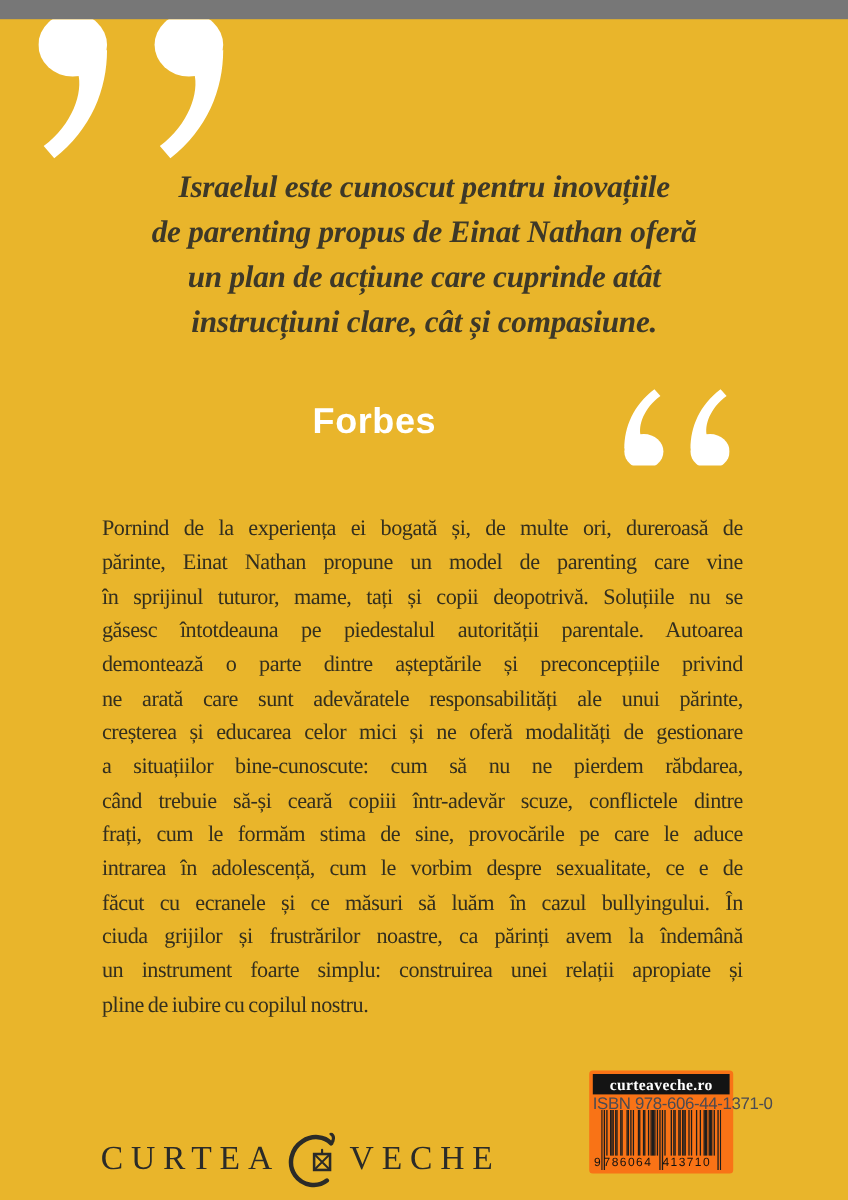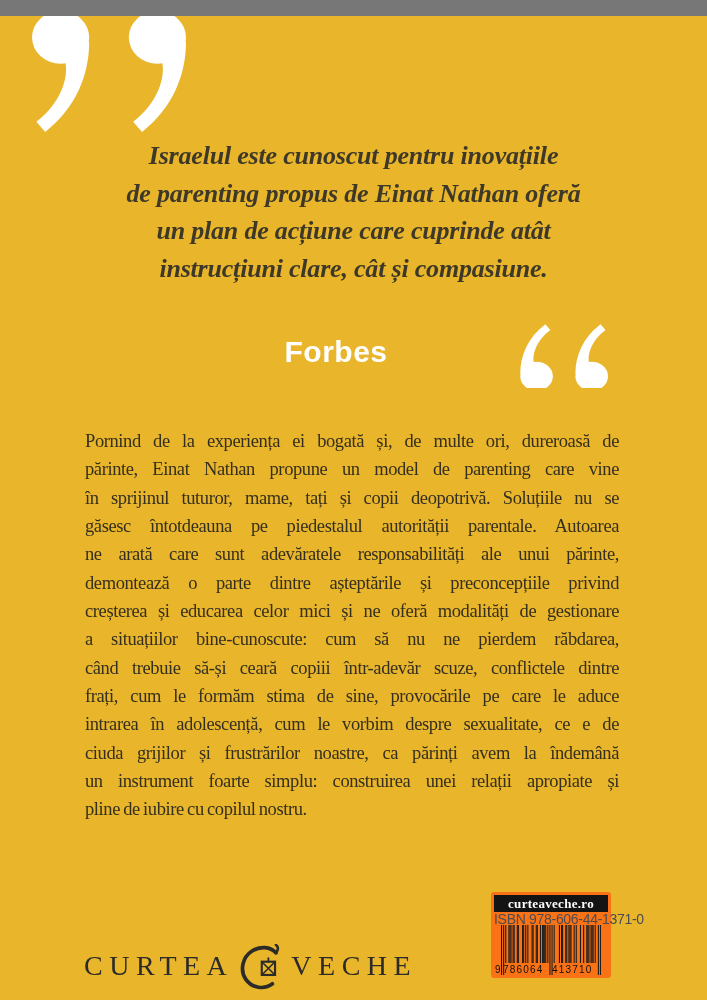--- a/index.html
+++ b/index.html
@@ -14,21 +14,21 @@
   .qmark{fill:var(--mark,#fff);}
   
   .quote-block{
     position:absolute;left:70px;top:121px;width:567px;text-align:center;
     font-style:italic;font-weight:600;font-size:26px;line-height:37.5px;
     letter-spacing:-0.2px;color:var(--ink-quote,#3D3828);
   }
   .attribution{
     position:absolute;left:0;top:319px;width:624px;text-align:center;
     font-family:"Liberation Sans",sans-serif;font-weight:800;font-size:30px;
-    letter-spacing:0.5px;color:#ffffff;padding-left:24px;
+    letter-spacing:0.5px;color:#ffffff;
   }
   
   .body-text{
     position:absolute;left:85px;top:411px;width:534px;
     font-size:18.5px;line-height:28.35px;letter-spacing:-0.4px;word-spacing:-1px;
     color:var(--ink-body,#342F1E);
   }
   .bline{height:28.35px;overflow:hidden;text-align:justify;text-align-last:justify;}
   .bline.last{text-align-last:left;}
   
@@ -94,27 +94,28 @@
         <path d="M52,25 C52,58 40,90 12,114 L4,104 C26,86 34,60 30,44 Z"></path>
       </g>
     </g>
   </svg>
 
   <div class="body-text">
     <div class="bline">Pornind de la experiența ei bogată și, de multe ori, dureroasă de</div>
     <div class="bline">părinte, Einat Nathan propune un model de parenting care vine</div>
     <div class="bline">în sprijinul tuturor, mame, tați și copii deopotrivă. Soluțiile nu se</div>
     <div class="bline">găsesc întotdeauna pe piedestalul autorității parentale. Autoarea</div>
+    <div class="bline">demontează o parte dintre așteptările și preconcepțiile privind</div>
     <div class="bline">ne arată care sunt adevăratele responsabilități ale unui părinte,</div>
-    <div class="bline">demontează o parte dintre așteptările și preconcepțiile privind</div>
     <div class="bline">creșterea și educarea celor mici și ne oferă modalități de gestionare</div>
     <div class="bline">a situațiilor bine-cunoscute: cum să nu ne pierdem răbdarea,</div>
     <div class="bline">când trebuie să-și ceară copiii într-adevăr scuze, conflictele dintre</div>
     <div class="bline">frați, cum le formăm stima de sine, provocările pe care le aduce</div>
     <div class="bline">intrarea în adolescență, cum le vorbim despre sexualitate, ce e de</div>
+    <div class="bline">făcut cu ecranele și ce măsuri să luăm în cazul bullyingului. În</div>
     <div class="bline">ciuda grijilor și frustrărilor noastre, ca părinți avem la îndemână</div>
     <div class="bline">un instrument foarte simplu: construirea unei relații apropiate și</div>
     <div class="bline last">pline de iubire cu copilul nostru.</div>
   </div>
 
   <div class="publisher">
     <span>CURTEA</span>
     <svg class="logo" viewBox="0 0 52 52" aria-hidden="true">
       <g fill="none" stroke="currentColor" stroke-linecap="round">
         <path d="M44,10 C38,3 26,2 17,8 C6,15 3,30 10,40 C17,50 31,52 40,45" stroke-width="4.2"></path>

